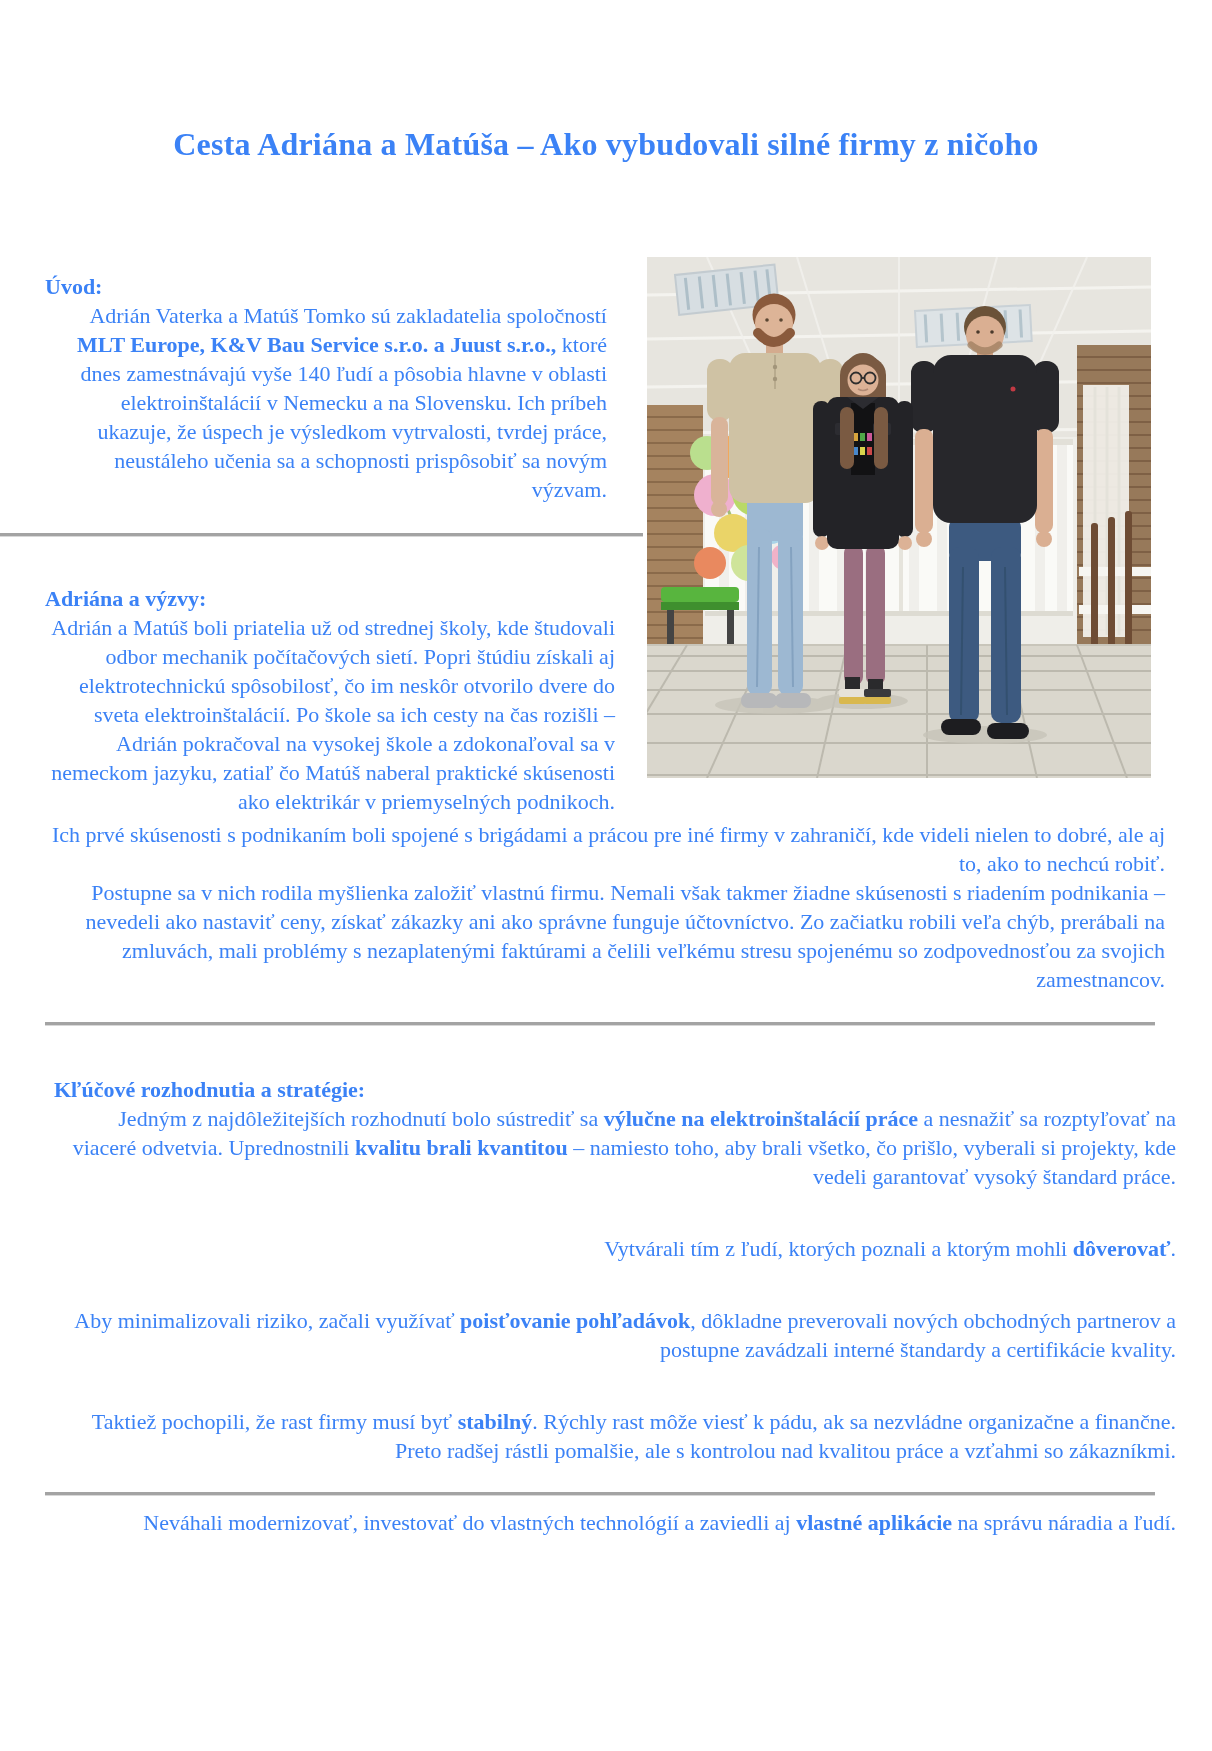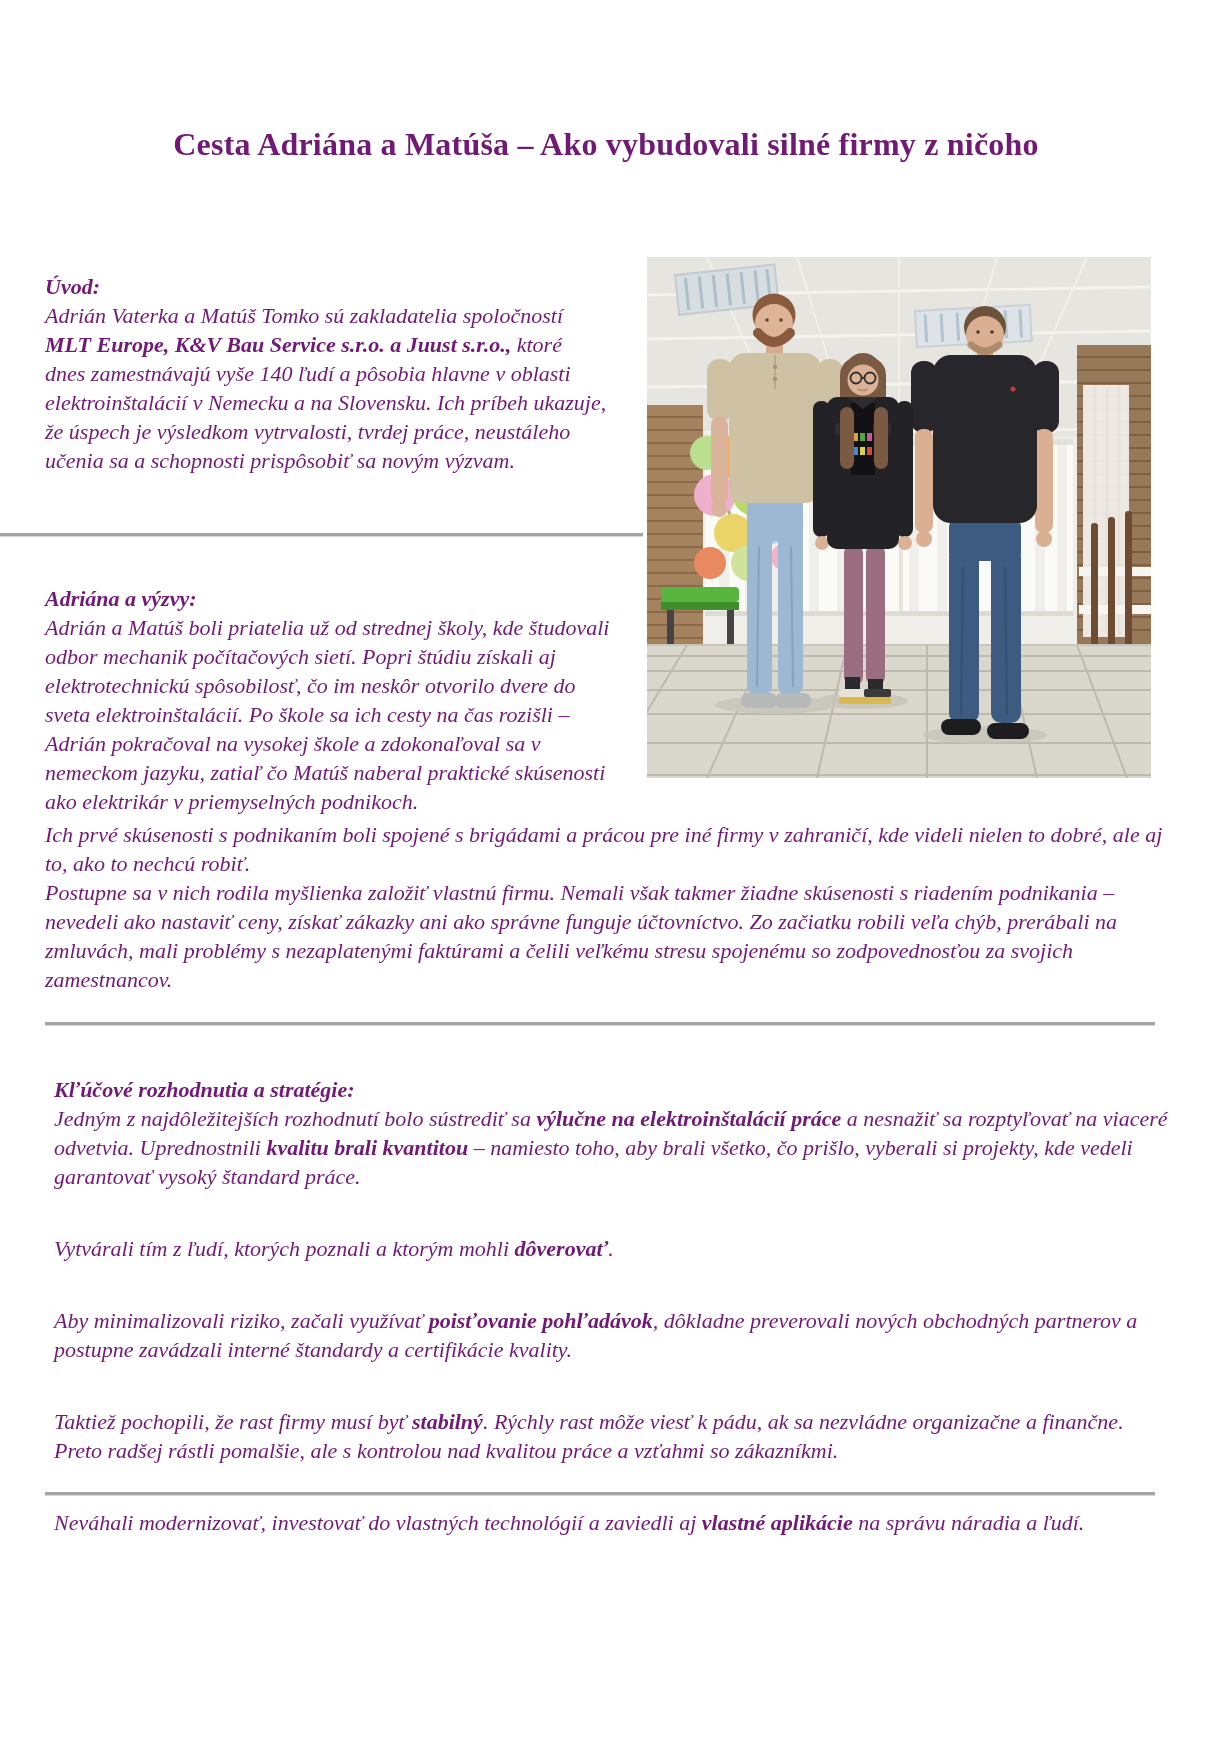--- a/index.html
+++ b/index.html
@@ -2,46 +2,46 @@
 <html><head>
 <meta charset="utf-8">
 <style>
   html,body{margin:0;padding:0;background:#ffffff;}
   .page{
     position:relative;
     width:1212px;
     height:1751px;
     background:#ffffff;
     font-family:"Liberation Serif","DejaVu Serif",serif;
-    color:#701a75;
+    color:#3b82f6;
     overflow:hidden;
   }
   .doc-title{
     position:absolute;
     top:126px;
     left:0;
     width:100%;
     margin:0;
     text-align:center;
     font-size:32px;
     font-weight:bold;
     letter-spacing:0.2px;
   }
-  section{position:absolute;margin:0;font-style:italic;}
+  section{position:absolute;margin:0;}
   h2{
     margin:0;
     font-size:22px;
     line-height:29px;
     font-weight:bold;
   }
   p{
     margin:0;
     font-size:22px;
     line-height:29px;
-    text-align:left;
+    text-align:right;
   }
   .sec-uvod{left:45px;top:272px;width:562px;}
   .sec-zaciatky{left:45px;top:584px;width:570px;}
   .sec-skusenosti{left:45px;top:820px;width:1120px;}
   .sec-klucove{left:54px;top:1075px;width:1122px;}
   .sec-uspechy{left:45px;top:1545px;width:1122px;}
   .sec-klucove p + p{margin-top:43px;}
   .divider{
     position:absolute;
     height:3px;

